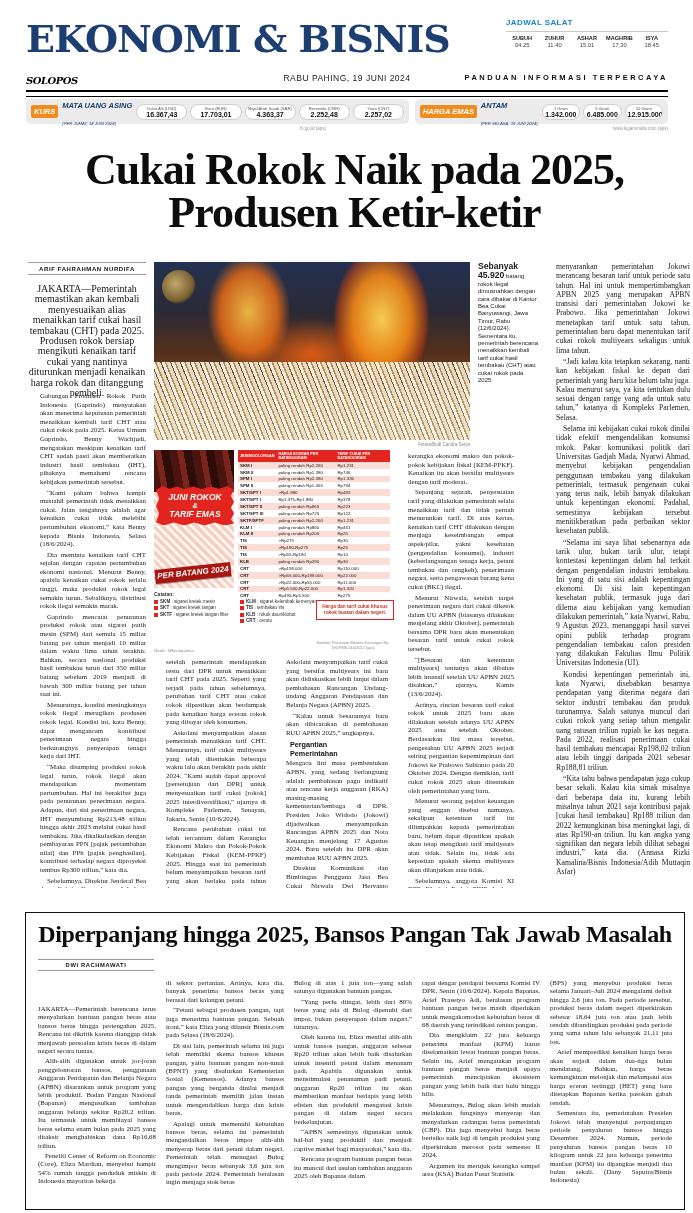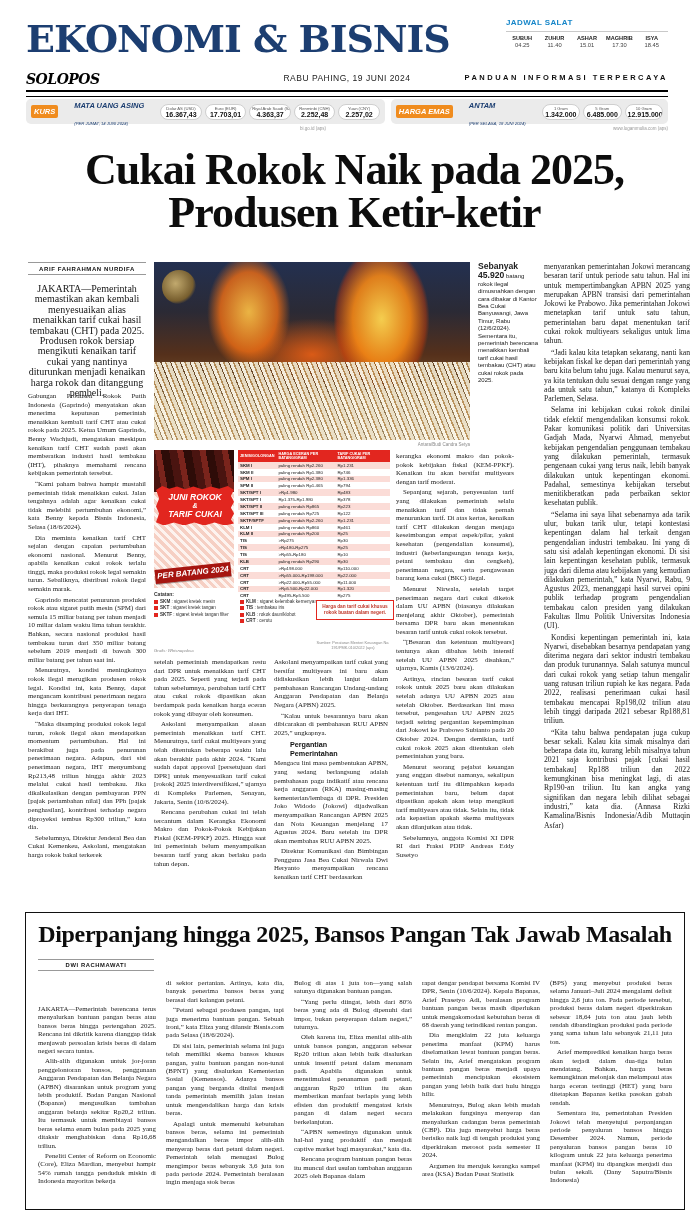--- a/index.html
+++ b/index.html
@@ -9,47 +9,47 @@
   
   #section-title{left:26px;top:16px;font-family:"DejaVu Serif",serif;font-weight:bold;
     font-size:38px;letter-spacing:-1px;color:#1c3e71}
   #jadwal{right:25px;top:18px;width:162px}
   #jadwal .jtitle{font:bold 8px "Liberation Sans",sans-serif;color:#1686c9;letter-spacing:.4px}
   #jadwal .jrow{display:flex;margin-top:4px;border-top:1px solid #c9c9c9;padding-top:3px}
   .jcell{flex:1;text-align:center}
   .jcell .kv-k{display:block;font:bold 5.6px "Liberation Sans",sans-serif;color:#222}
   .jcell .kv-v{display:block;font:5.8px "Liberation Sans",sans-serif;color:#444;margin-top:1px}
   #dateline{left:26px;top:70px;right:25px;height:18px}
-  #solopos{font-family:"DejaVu Serif",serif;font-weight:bold;font-style:italic;font-size:14px;color:#000;letter-spacing:-.5px}
+  #solopos{font-family:"DejaVu Serif",serif;font-weight:bold;font-style:italic;font-size:10px;color:#000;letter-spacing:-.5px}
   #edition-date{position:absolute;left:0;right:0;top:3px;text-align:center;
     font:8.5px "Liberation Sans",sans-serif;color:#222;letter-spacing:.5px}
   #tagline{position:absolute;right:0;top:3px;font:bold 7.5px "Liberation Sans",sans-serif;letter-spacing:2.5px;color:#111}
   #double-rule{left:26px;top:90px;right:25px;height:4px;border-top:2px solid #000;border-bottom:1px solid #000}
   
   #kursbar{left:26px;top:99px;right:25px;height:25px;display:flex;gap:6px}
-  .strip{background:#ebebeb;border-radius:5px;display:flex;align-items:center;padding:2px 5px;gap:16px}
+  .strip{background:#ebebeb;border-radius:5px;display:flex;align-items:center;padding:2px 5px;gap:4px}
   #kurs-strip{flex:1.62}
   #emas-strip{flex:1}
   .badge{background:#f08c1e;color:#fff;font:bold italic 7.5px "Liberation Sans",sans-serif;padding:2px 3px;border-radius:2px;white-space:nowrap}
   .strip-head{line-height:1.05;white-space:nowrap}
   .strip-head .t{font:bold italic 7.5px "Liberation Sans",sans-serif;color:#1c3e71}
   .strip-head .d{font:italic 4.2px "Liberation Sans",sans-serif;color:#1c3e71}
   .pills{display:flex;flex:1;gap:3px}
   .pill{flex:1;background:#fff;border:1px solid #cfcfcf;border-radius:9px;text-align:center;padding:1px 2px;overflow:hidden}
   .pill .kv-k{display:block;font:4.2px "Liberation Sans",sans-serif;color:#555;white-space:nowrap}
   .pill .kv-v{display:block;font:bold 7px "Liberation Sans",sans-serif;color:#111;white-space:nowrap}
   .mini-credit{font:4.5px "Liberation Sans",sans-serif;color:#999}
   #credit-kurs{left:300px;top:126px}
   #credit-emas{right:25px;top:126px}
   
   #headline{left:28px;top:148px;right:12px;text-align:center;font-family:"Liberation Serif",serif;
     font-weight:bold;font-size:44px;line-height:.98;letter-spacing:-1px;color:#0d0d0d}
   
   .textcol{font-size:6.9px;line-height:8.6px;text-align:justify;color:#1a1a1a;overflow:hidden}
-  .textcol p{margin:0 0 2px 0}
+  .textcol p{margin:0 0 2px 12px}
   .textcol p + p{text-indent:7px;margin-top:0}
   #a1-byline{left:28px;top:262px;width:118px;text-align:center;border-top:1px solid #999;border-bottom:1px solid #999;
     padding:2.5px 0;font:bold 6px "Liberation Sans",sans-serif;letter-spacing:.6px;color:#111}
   #a1-lead{left:28px;top:284px;width:118px;font-size:10px;line-height:10.4px;text-align:center;color:#151515}
   #a1-col1{left:28px;top:392px;width:118px;height:496px}
   #a1-col2{left:154px;top:658px;width:112px;height:230px}
   #a1-col3{left:274px;top:658px;width:114px;height:230px}
   #a1-col4{left:396px;top:452px;width:118px;height:436px}
   #a1-col5{left:544px;top:262px;width:146px;height:626px;font-size:7.7px;line-height:9.3px}
   .subhead{font:bold 7.2px "Liberation Sans",sans-serif;margin:3px 16px 1px;text-align:left;color:#111}
@@ -229,21 +229,21 @@
 
 <div class="abs" id="caption">
   <span class="cap-bold">Sebanyak 45.920</span><span> batang rokok ilegal dimusnahkan dengan cara dibakar di Kantor Bea Cukai Banyuwangi, Jawa Timur, Rabu (12/6/2024). Sementara itu, pemerintah berencana menaikkan kembali tarif cukai hasil tembakau (CHT) atau cukai rokok pada 2025.</span>
 </div>
 
 <div class="abs" id="redgraphic">
   <div class="packs"></div>
   <div class="rbadge">
     <div>JUNI ROKOK</div>
     <div class="amp">&amp;</div>
-    <div>TARIF CUKAI</div>
+    <div>TARIF EMAS</div>
   </div>
   <div class="rband">PER BATANG 2024</div>
 </div>
 
 <div class="abs" id="tariff">
   <table>
     <thead>
       <tr>
           <th class="">JENIS/GOLONGAN</th>
           <th class="">HARGA ECERAN PER BATANG/GRAM</th>

